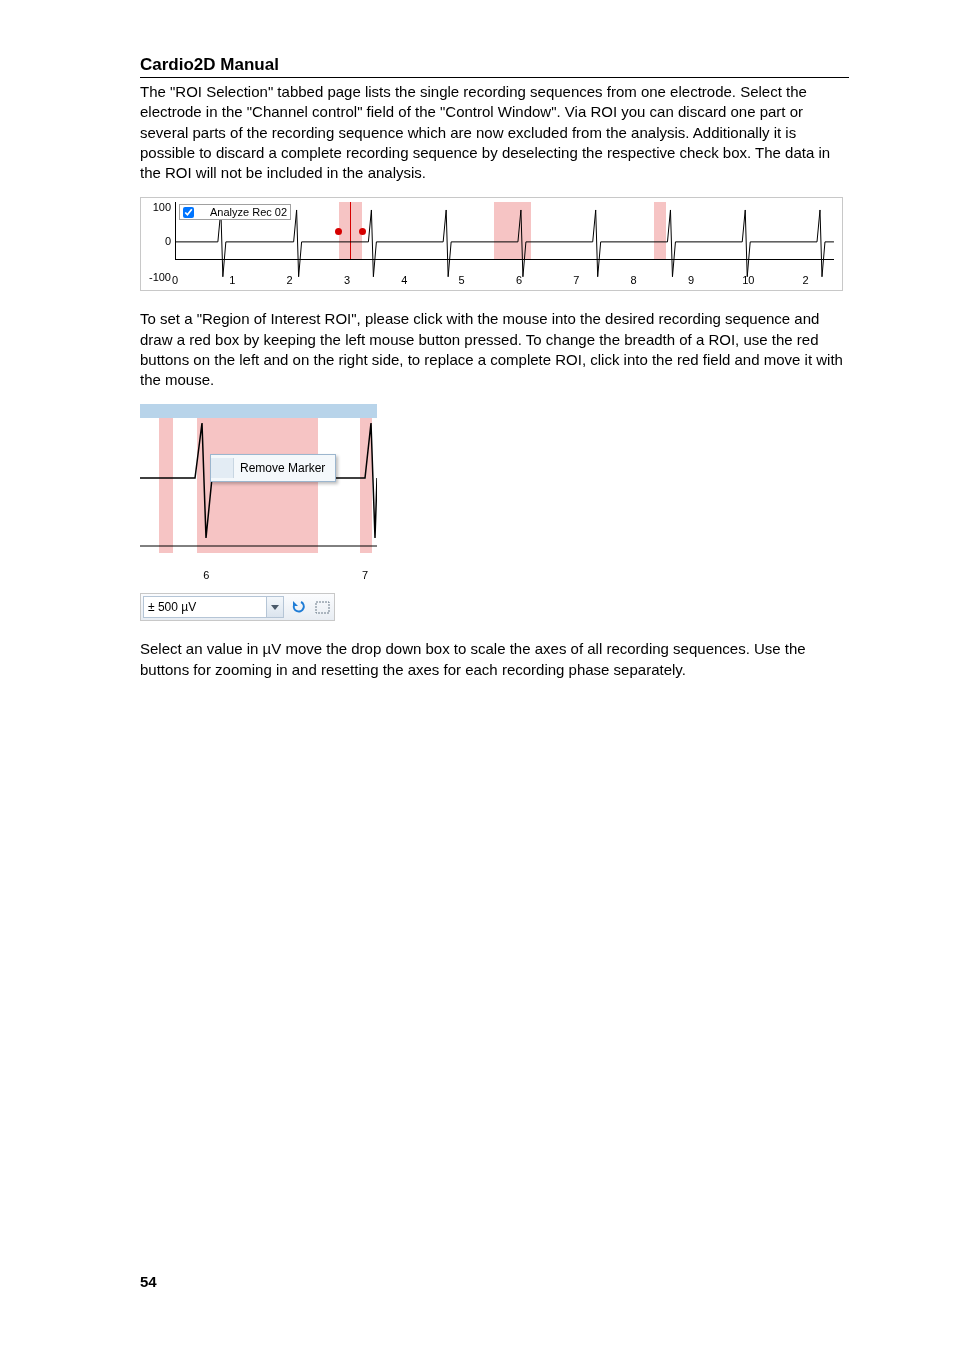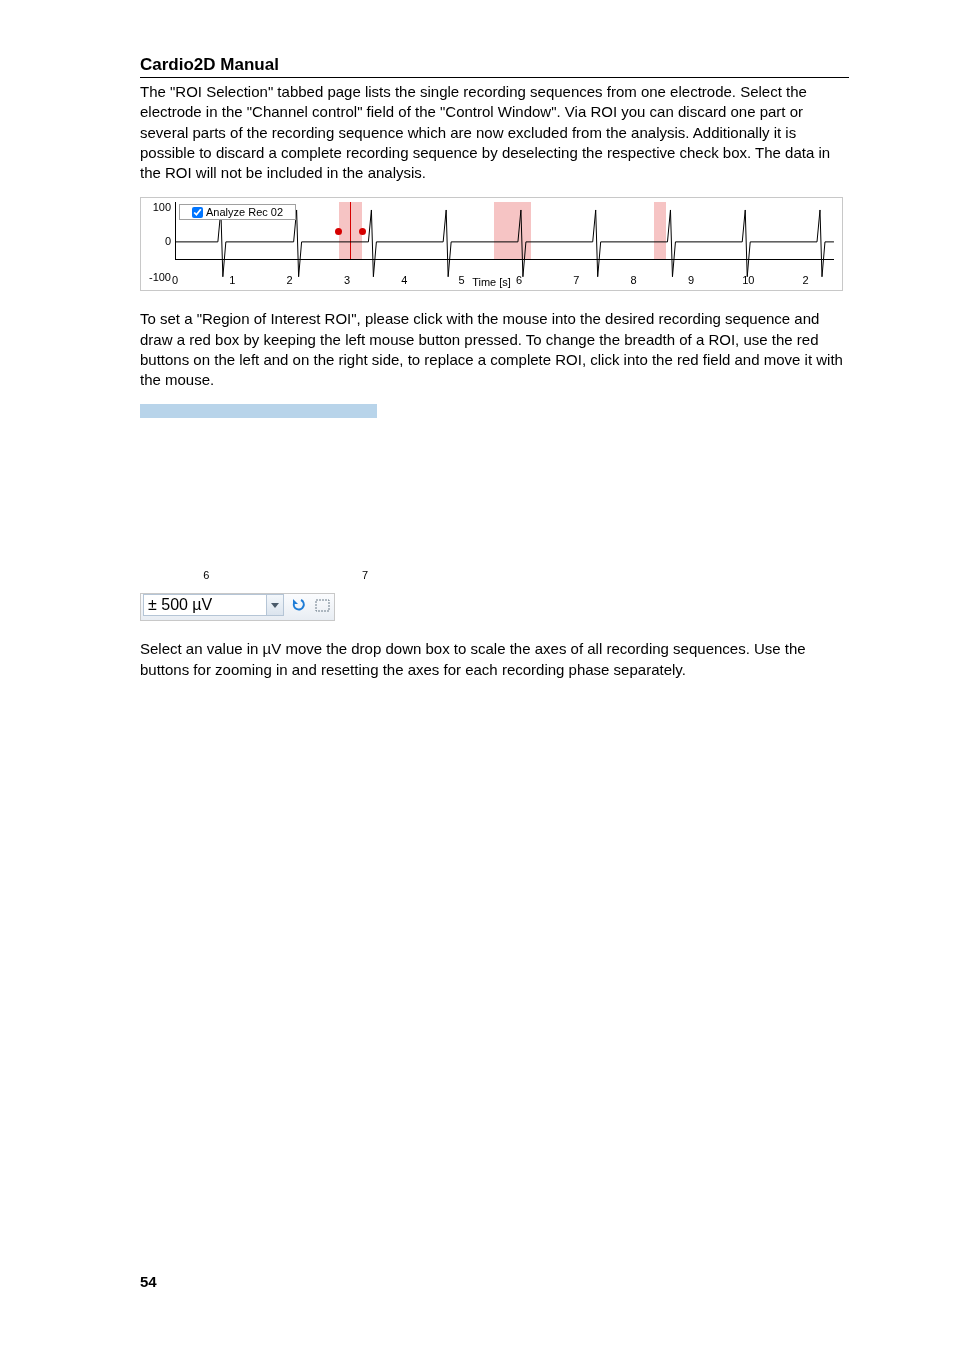--- a/index.html
+++ b/index.html
@@ -68,24 +68,24 @@
     border-bottom: 1px solid #000;
   }
   .fig1 .chk {
     position: absolute;
     left: 38px;
     top: 6px;
     font-size: 11px;
     font-family: Arial, sans-serif;
     background: #fff;
     border: 1px solid #a0a0a0;
-    padding: 1px 12px;
-    display: flex;
-    align-items: center;
-    gap: 3px;
+    padding: 1px 3px;
+    display: flex;
+    align-items: center;
+    gap: 16px;
     z-index: 5;
   }
   .fig1 .chk input {
     width: 11px;
     height: 11px;
     margin: 0;
   }
   .fig1 .roi {
     position: absolute;
     top: 0;
@@ -205,24 +205,24 @@
     transform: translateX(-50%);
   }
 
   
   .fig3 {
     width: 195px;
     height: 28px;
     border: 1px solid #c8c8c8;
     box-sizing: border-box;
     display: flex;
-    align-items: flex-start;
+    align-items: center;
     background: linear-gradient(#fbfcfe,#e8edf3);
     font-family: Arial, sans-serif;
-    font-size: 16px;
+    font-size: 12px;
     margin-bottom: 18px;
   }
   .fig3 .combo {
     flex: 1;
     height: 20px;
     margin: 0 2px;
     border: 1px solid #b5c5d6;
     background: #fff;
     display: flex;
     align-items: center;
@@ -285,27 +285,43 @@
       <span style="left:26.1%">3</span>
       <span style="left:34.8%">4</span>
       <span style="left:43.5%">5</span>
       <span style="left:52.2%">6</span>
       <span style="left:60.9%">7</span>
       <span style="left:69.6%">8</span>
       <span style="left:78.3%">9</span>
       <span style="left:87%">10</span>
       <span style="left:95.7%">2</span>
     </div>
-    <div class="xlabel">Time [s]</div>
   </div>
 
   <p class="para">To set a "Region of Interest ROI", please click with the mouse into the desired recording sequence and draw a red box by keeping the left mouse button pressed. To change the breadth of a ROI, use the red buttons on the left and on the right side, to replace a complete ROI, click into the red field and move it with the mouse.</p>
 
   <div class="fig2">
     <div class="topbar"></div>
+    <div class="plotzone">
+      <div class="roi2" style="left:8%;width:6%"></div>
+      <div class="roi2" style="left:24%;width:51%"></div>
+      <div class="roi2" style="left:93%;width:5%"></div>
+      <svg class="wave2" viewBox="0 0 237 135" preserveAspectRatio="none">
+        <g stroke="#000" stroke-width="1.5" fill="none">
+          <path d="M0 60 L55 60 L62 5 L66 120 L72 60 L225 60 L231 5 L235 120 L237 60"></path>
+        </g>
+        <line x1="0" y1="128" x2="237" y2="128" stroke="#000"></line>
+      </svg>
+      <div class="menu">
+        <div class="row">
+          <div class="gutter"></div>
+          <div class="label">Remove Marker</div>
+        </div>
+      </div>
+    </div>
     <div class="xticks2">
       <span style="left:28%">6</span>
       <span style="left:95%">7</span>
     </div>
   </div>
 
 
   <div class="fig3">
     <div class="combo">
       <span>± 500 µV</span>

